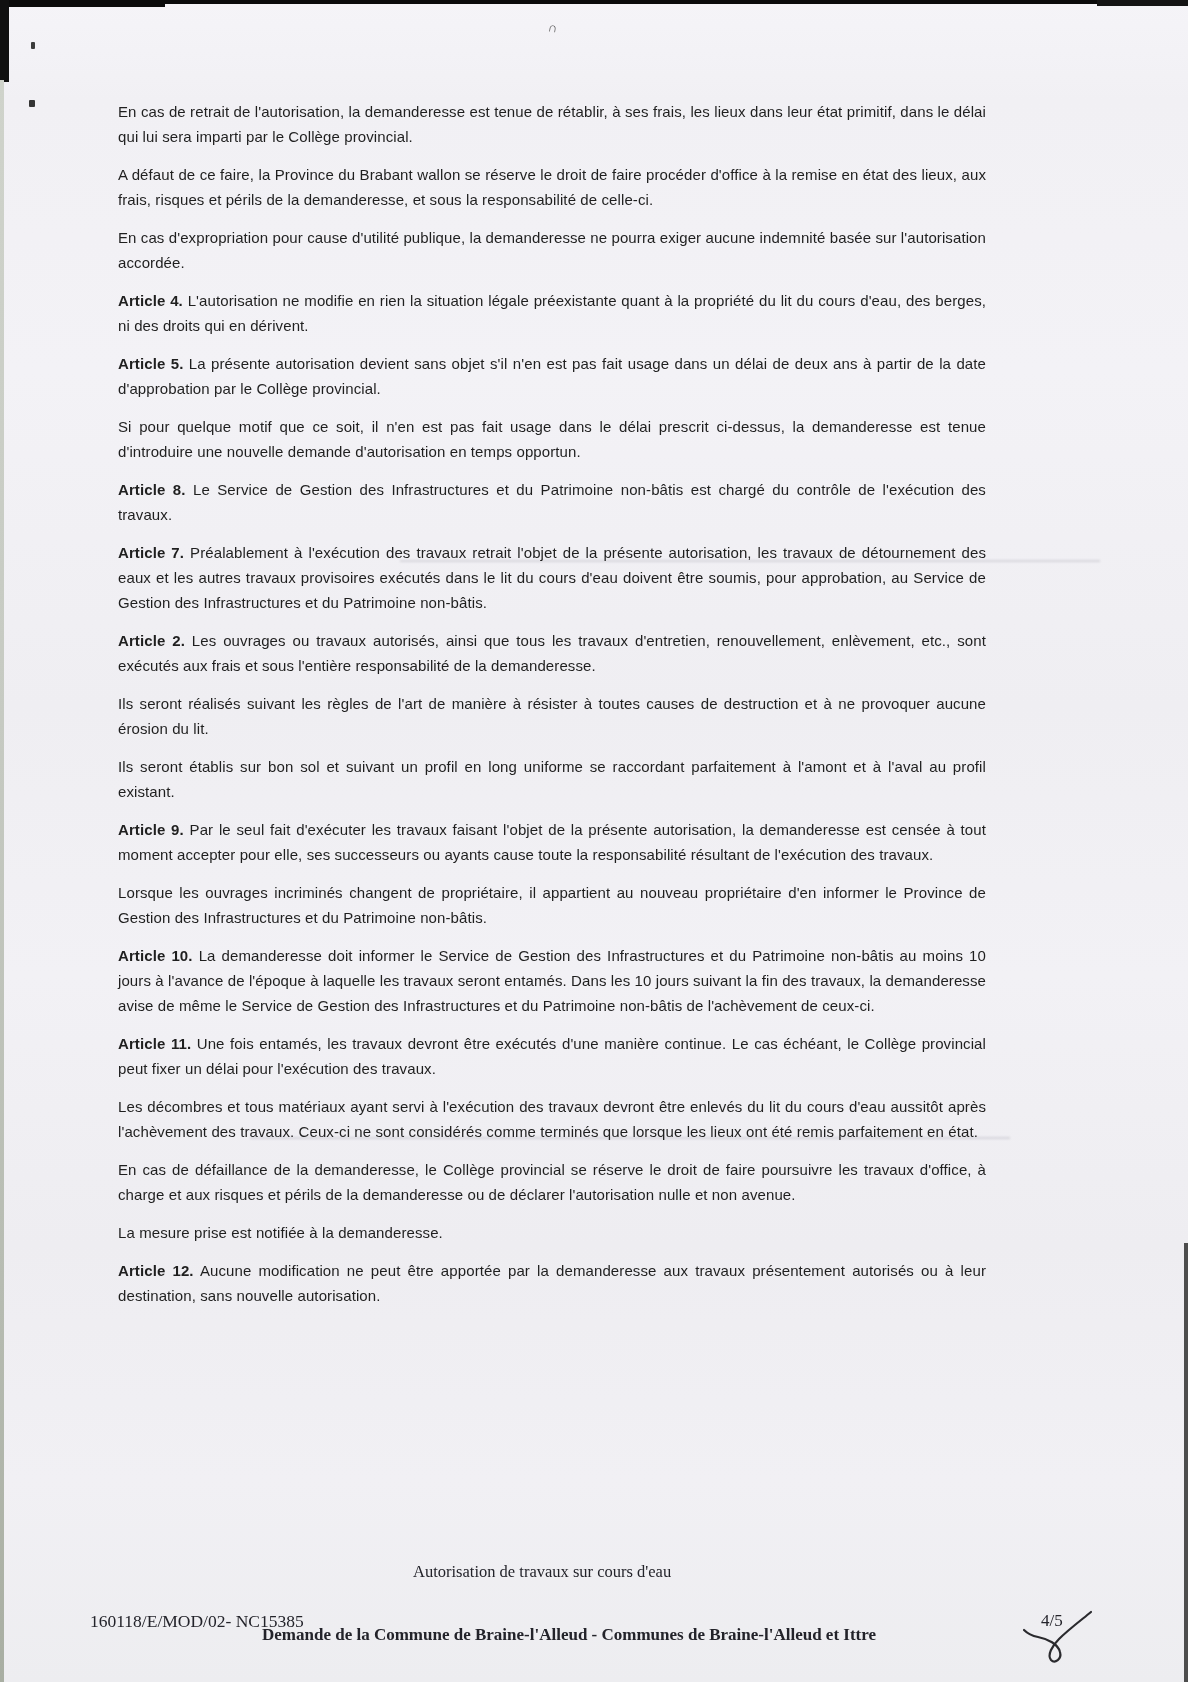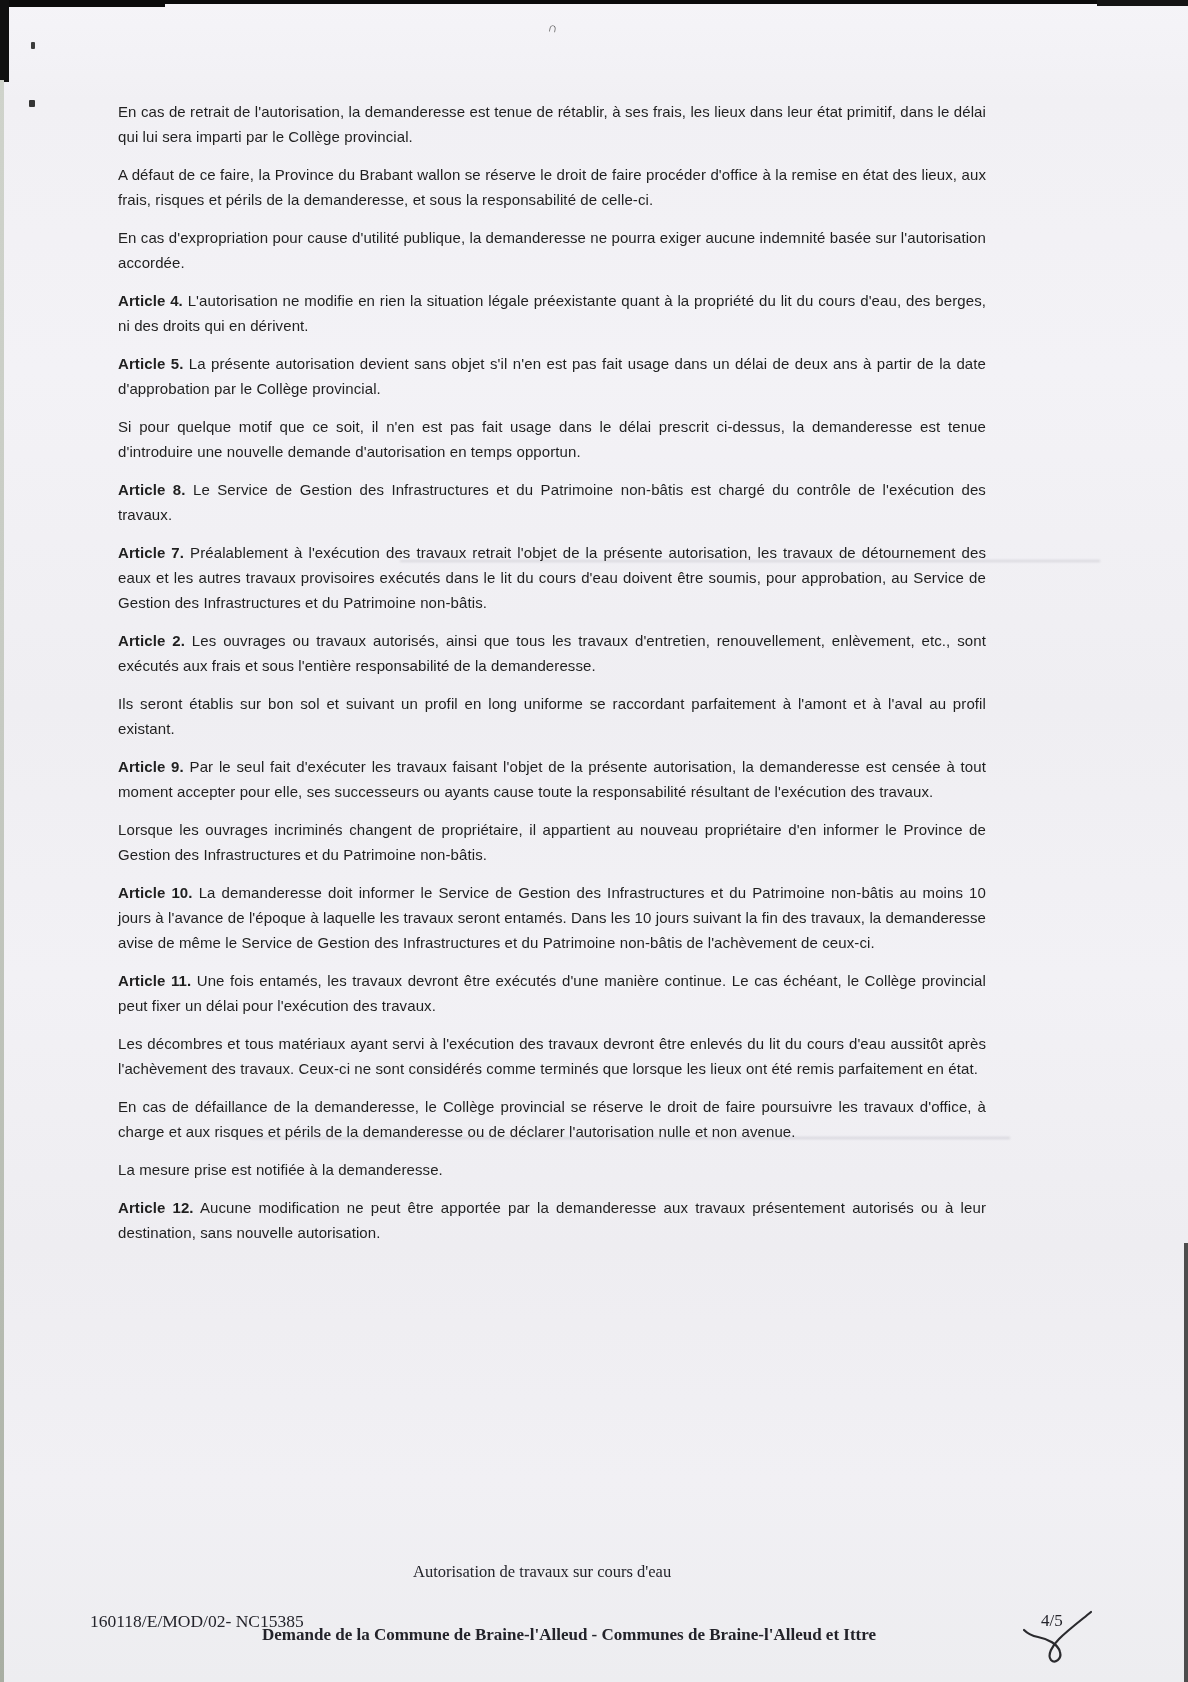--- a/index.html
+++ b/index.html
@@ -71,20 +71,21 @@
   <div class="content">
     <p class="para"><strong></strong><span>En cas de retrait de l'autorisation, la demanderesse est tenue de rétablir, à ses frais, les lieux dans leur état primitif, dans le délai qui lui sera imparti par le Collège provincial.</span></p>
     <p class="para"><strong></strong><span>A défaut de ce faire, la Province du Brabant wallon se réserve le droit de faire procéder d'office à la remise en état des lieux, aux frais, risques et périls de la demanderesse, et sous la responsabilité de celle-ci.</span></p>
     <p class="para"><strong></strong><span>En cas d'expropriation pour cause d'utilité publique, la demanderesse ne pourra exiger aucune indemnité basée sur l'autorisation accordée.</span></p>
     <p class="para art"><strong>Article 4.</strong><span> L'autorisation ne modifie en rien la situation légale préexistante quant à la propriété du lit du cours d'eau, des berges, ni des droits qui en dérivent.</span></p>
     <p class="para art"><strong>Article 5.</strong><span> La présente autorisation devient sans objet s'il n'en est pas fait usage dans un délai de deux ans à partir de la date d'approbation par le Collège provincial.</span></p>
     <p class="para"><strong></strong><span>Si pour quelque motif que ce soit, il n'en est pas fait usage dans le délai prescrit ci-dessus, la demanderesse est tenue d'introduire une nouvelle demande d'autorisation en temps opportun.</span></p>
     <p class="para art"><strong>Article 8.</strong><span> Le Service de Gestion des Infrastructures et du Patrimoine non-bâtis est chargé du contrôle de l'exécution des travaux.</span></p>
     <p class="para art"><strong>Article 7.</strong><span> Préalablement à l'exécution des travaux retrait l'objet de la présente autorisation, les travaux de détournement des eaux et les autres travaux provisoires exécutés dans le lit du cours d'eau doivent être soumis, pour approbation, au Service de Gestion des Infrastructures et du Patrimoine non-bâtis.</span></p>
     <p class="para art"><strong>Article 2.</strong><span> Les ouvrages ou travaux autorisés, ainsi que tous les travaux d'entretien, renouvellement, enlèvement, etc., sont exécutés aux frais et sous l'entière responsabilité de la demanderesse.</span></p>
+    <p class="para"><strong></strong><span>Ils seront réalisés suivant les règles de l'art de manière à résister à toutes causes de destruction et à ne provoquer aucune érosion du lit.</span></p>
     <p class="para"><strong></strong><span>Ils seront établis sur bon sol et suivant un profil en long uniforme se raccordant parfaitement à l'amont et à l'aval au profil existant.</span></p>
     <p class="para art"><strong>Article 9.</strong><span> Par le seul fait d'exécuter les travaux faisant l'objet de la présente autorisation, la demanderesse est censée à tout moment accepter pour elle, ses successeurs ou ayants cause toute la responsabilité résultant de l'exécution des travaux.</span></p>
     <p class="para"><strong></strong><span>Lorsque les ouvrages incriminés changent de propriétaire, il appartient au nouveau propriétaire d'en informer le Province de Gestion des Infrastructures et du Patrimoine non-bâtis.</span></p>
     <p class="para art"><strong>Article 10.</strong><span> La demanderesse doit informer le Service de Gestion des Infrastructures et du Patrimoine non-bâtis au moins 10 jours à l'avance de l'époque à laquelle les travaux seront entamés. Dans les 10 jours suivant la fin des travaux, la demanderesse avise de même le Service de Gestion des Infrastructures et du Patrimoine non-bâtis de l'achèvement de ceux-ci.</span></p>
     <p class="para art"><strong>Article 11.</strong><span> Une fois entamés, les travaux devront être exécutés d'une manière continue. Le cas échéant, le Collège provincial peut fixer un délai pour l'exécution des travaux.</span></p>
     <p class="para"><strong></strong><span>Les décombres et tous matériaux ayant servi à l'exécution des travaux devront être enlevés du lit du cours d'eau aussitôt après l'achèvement des travaux. Ceux-ci ne sont considérés comme terminés que lorsque les lieux ont été remis parfaitement en état.</span></p>
     <p class="para"><strong></strong><span>En cas de défaillance de la demanderesse, le Collège provincial se réserve le droit de faire poursuivre les travaux d'office, à charge et aux risques et périls de la demanderesse ou de déclarer l'autorisation nulle et non avenue.</span></p>
     <p class="para"><strong></strong><span>La mesure prise est notifiée à la demanderesse.</span></p>
     <p class="para art"><strong>Article 12.</strong><span> Aucune modification ne peut être apportée par la demanderesse aux travaux présentement autorisés ou à leur destination, sans nouvelle autorisation.</span></p>
   </div>

